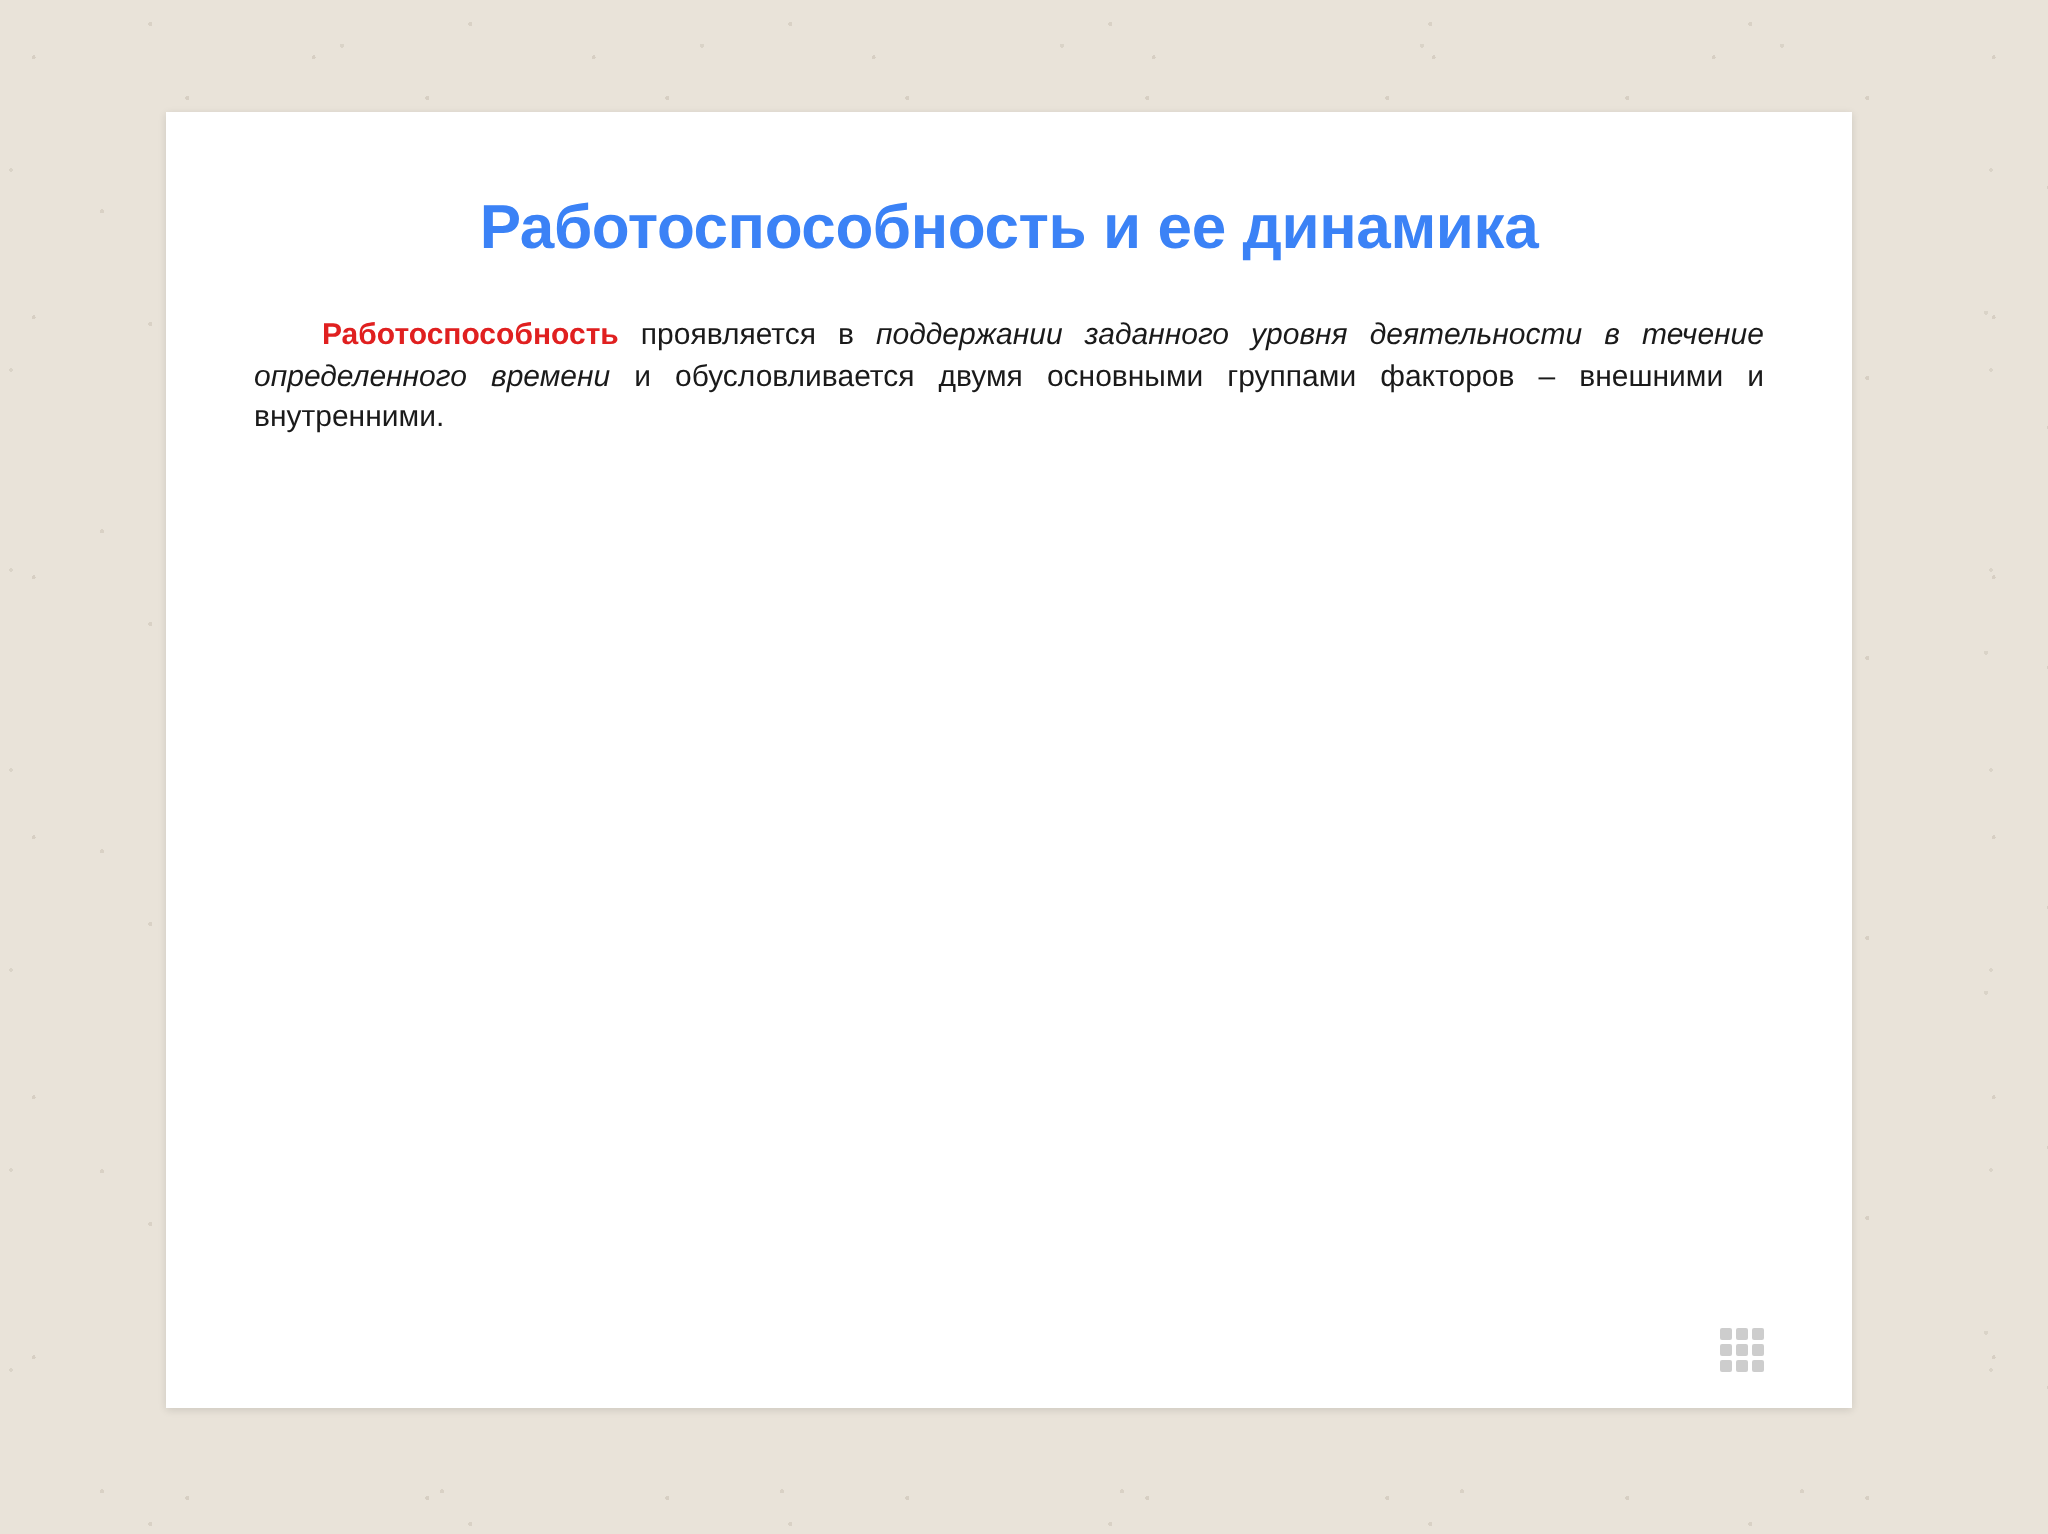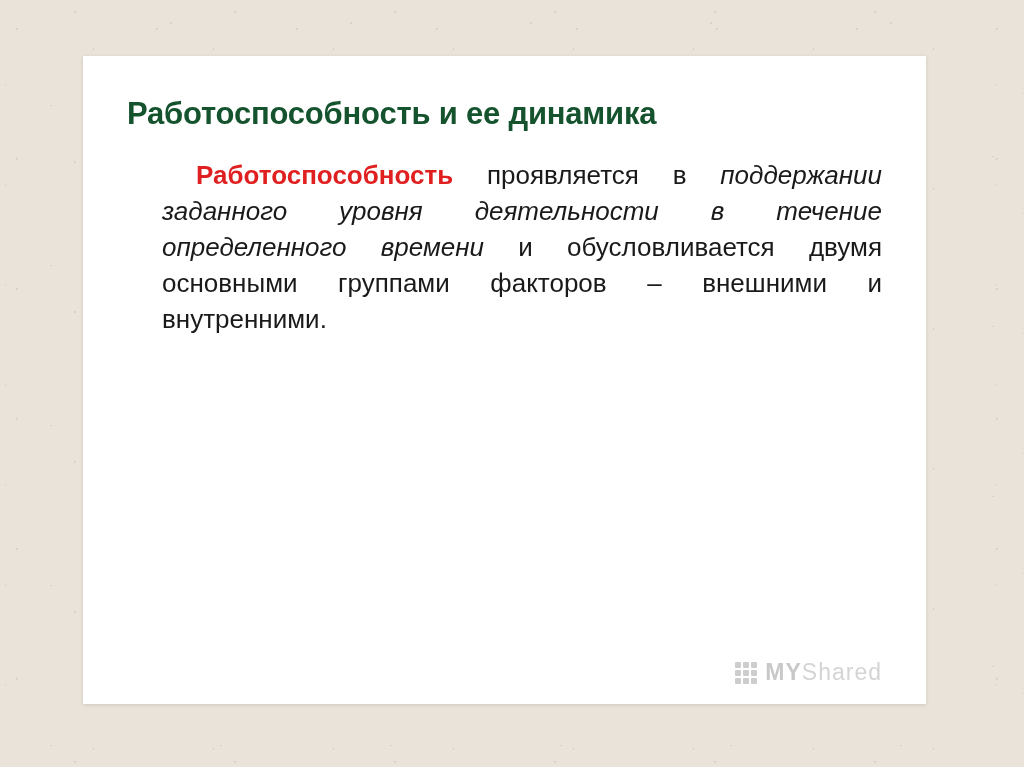--- a/index.html
+++ b/index.html
@@ -42,35 +42,34 @@
   }
 
   .slide-inner {
     padding: 26px 44px 10px 44px;
     height: 100%;
     box-sizing: border-box;
     position: relative;
   }
 
   .slide-title {
-    color: #14532d;
+    color: #3b82f6;
     font-size: 31px;
     font-weight: bold;
-    text-align: left;
+    text-align: center;
     letter-spacing: -0.2px;
     margin: 14px 0 26px 0;
     font-family: "Liberation Sans", sans-serif;
   }
 
   .body-text {
     color: #1a1a1a;
-    font-size: 26px;
+    font-size: 15px;
     line-height: 1.38;
     text-align: justify;
-    margin-left: 35px;
   }
 
   p.para {
     margin: 0 0 4px 0;
     text-align: justify;
     text-justify: inter-word;
   }
 
   .para-intro {
     text-indent: 34px;
@@ -174,17 +173,16 @@
         <i></i>
           <i></i>
           <i></i>
           <i></i>
           <i></i>
           <i></i>
           <i></i>
           <i></i>
           <i></i>
       </span>
-      <span class="wm-text"><b>MY</b><span>Shared</span></span>
     </div>
 
   </div>
 </div>
 
 </body></html>

